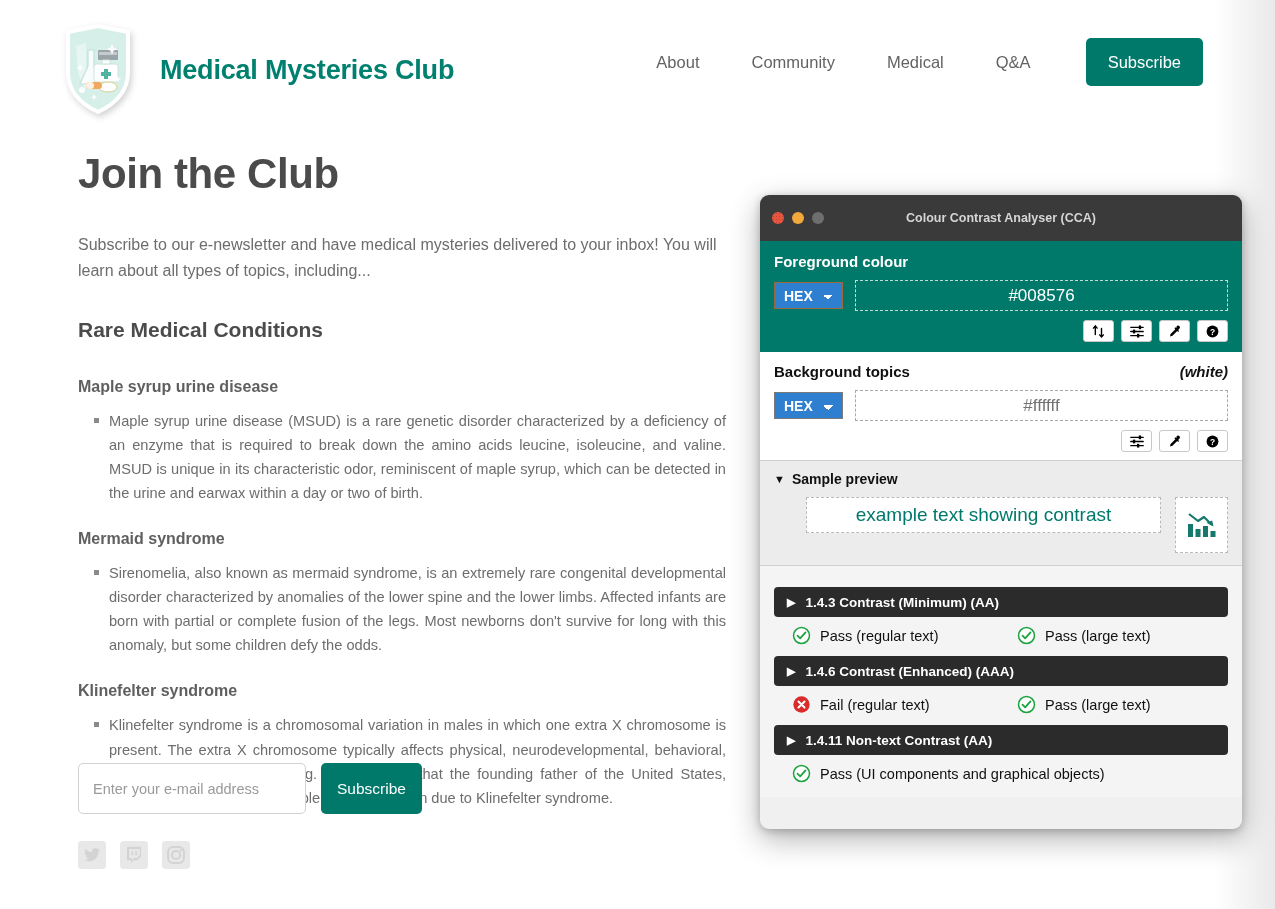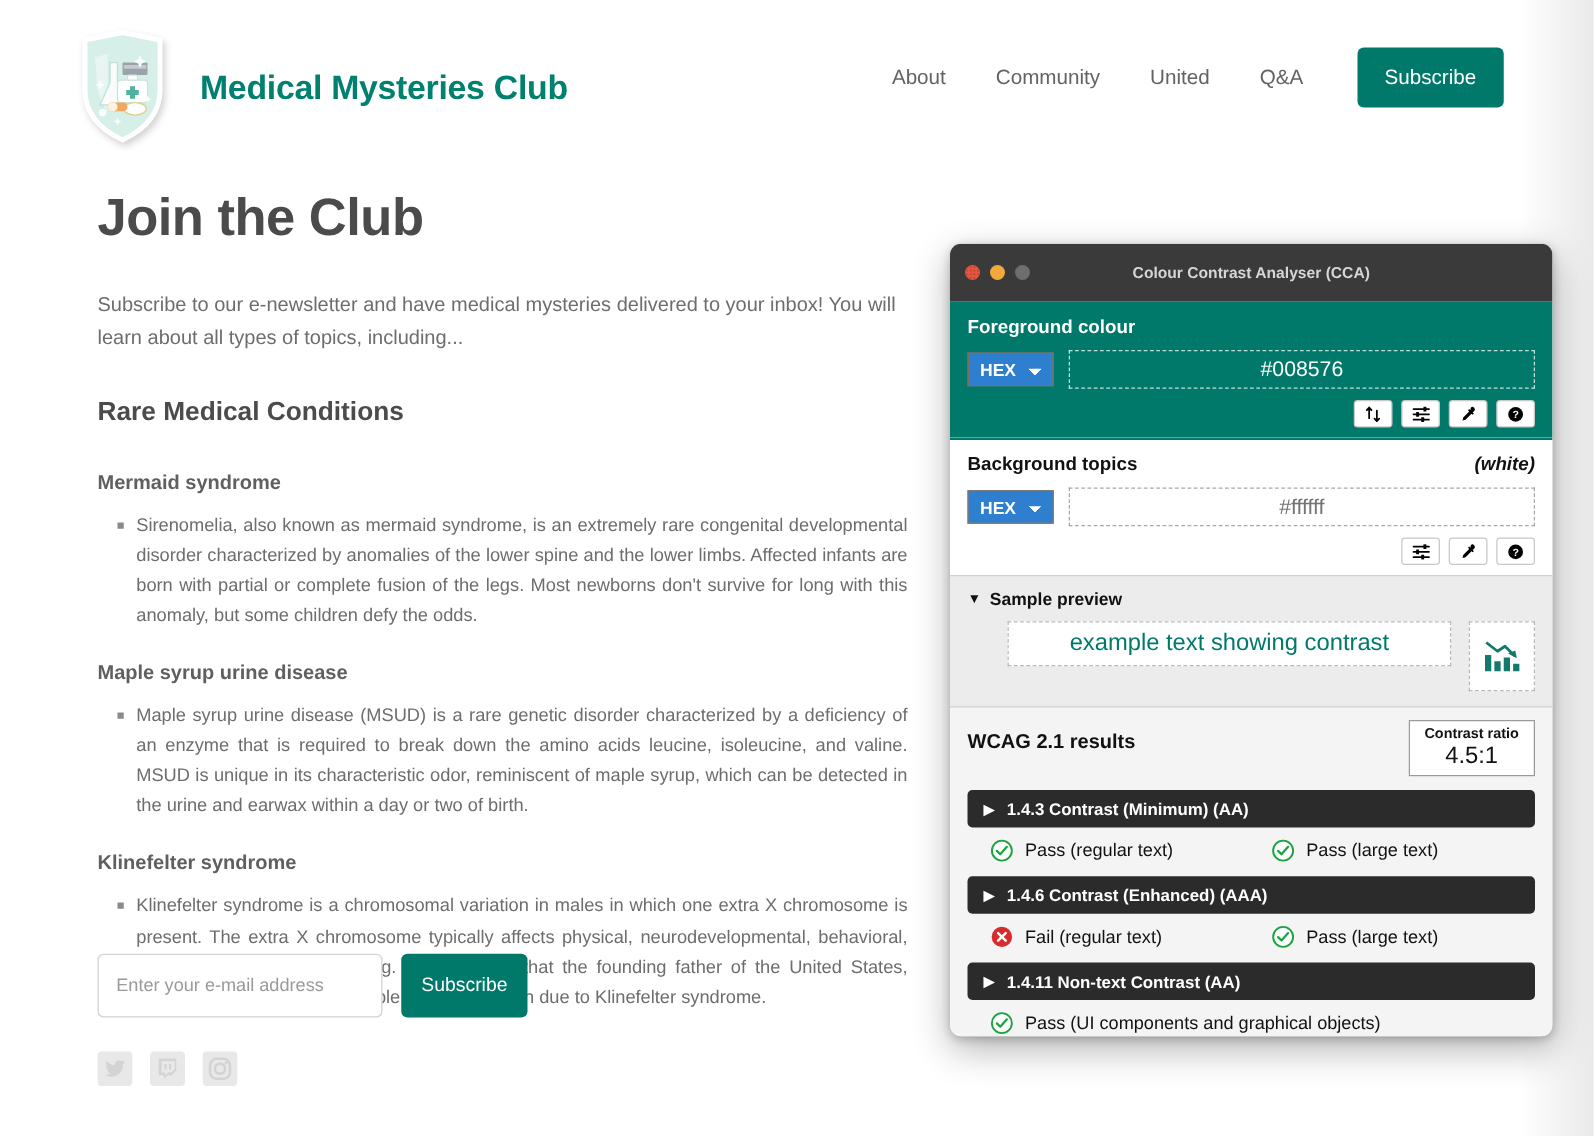--- a/index.html
+++ b/index.html
@@ -36,21 +36,21 @@
     filter: drop-shadow(2px 3px 3px rgba(0,0,0,0.18));
   }
   #brand-title {
     margin-left:26px;
     font-size:27px; font-weight:bold; color:#00806f;
     letter-spacing:-0.2px;
     white-space:nowrap;
   }
   #main-nav {
     position:absolute; right:72px; top:38px;
-    display:flex; align-items:center; gap:0px;
+    display:flex; align-items:center; gap:12px;
   }
   #main-nav a.navlink {
     color:#636363; font-size:16.5px; text-decoration:none;
     padding:0 20px; line-height:28px; white-space:nowrap;
   }
   #nav-subscribe {
     margin-left:23px;
     background:#00796b; color:#ffffff;
     border:none; border-radius:5px;
     font-size:16.5px; font-family:inherit;
@@ -243,42 +243,42 @@
           <path d="M56 52 l1 2.2 2.2 1 -2.2 1 -1 2.2 -1 -2.2 -2.2 -1 2.2 -1 z" fill="#ffffff" opacity="0.85"></path>
           <path d="M32 70 l1 2.2 2.2 1 -2.2 1 -1 2.2 -1 -2.2 -2.2 -1 2.2 -1 z" fill="#ffffff" opacity="0.85"></path>
         </svg>
       </div>
       <div id="brand-title">Medical Mysteries Club</div>
     </div>
 
     <nav id="main-nav">
       <a class="navlink" href="#">About</a>
       <a class="navlink" href="#">Community</a>
-      <a class="navlink" href="#">United</a>
+      <a class="navlink" href="#">Medical</a>
       <a class="navlink" href="#">Q&amp;A</a>
       <button id="nav-subscribe">Subscribe</button>
     </nav>
   </div>
 
   <div id="content">
     <h1 id="page-title">Join the Club</h1>
     <p id="intro">Subscribe to our e-newsletter and have medical mysteries delivered to your inbox! You will learn about all types of topics, including...</p>
     <h2 id="section-heading">Rare Medical Conditions</h2>
 
     <div class="cond-block">
+      <h3 class="cond-title">Maple syrup urine disease</h3>
+      <ul class="cond-list">
+        <li>Maple syrup urine disease (MSUD) is a rare genetic disorder characterized by a deficiency of an enzyme that is required to break down the amino acids leucine, isoleucine, and valine. MSUD is unique in its characteristic odor, reminiscent of maple syrup, which can be detected in the urine and earwax within a day or two of birth.</li>
+      </ul>
+    </div>
+
+    <div class="cond-block">
       <h3 class="cond-title">Mermaid syndrome</h3>
       <ul class="cond-list">
         <li>Sirenomelia, also known as mermaid syndrome, is an extremely rare congenital developmental disorder characterized by anomalies of the lower spine and the lower limbs. Affected infants are born with partial or complete fusion of the legs. Most newborns don't survive for long with this anomaly, but some children defy the odds.</li>
-      </ul>
-    </div>
-
-    <div class="cond-block">
-      <h3 class="cond-title">Maple syrup urine disease</h3>
-      <ul class="cond-list">
-        <li>Maple syrup urine disease (MSUD) is a rare genetic disorder characterized by a deficiency of an enzyme that is required to break down the amino acids leucine, isoleucine, and valine. MSUD is unique in its characteristic odor, reminiscent of maple syrup, which can be detected in the urine and earwax within a day or two of birth.</li>
       </ul>
     </div>
 
     <div class="cond-block">
       <h3 class="cond-title">Klinefelter syndrome</h3>
       <ul class="cond-list">
         <li>Klinefelter syndrome is a chromosomal variation in males in which one extra X chromosome is present. The extra X chromosome typically affects physical, neurodevelopmental, behavioral, and neurocognitive functioning. It is believed that the founding father of the United States, George Washington, was unable to have children due to Klinefelter syndrome.</li>
       </ul>
     </div>
   </div>
@@ -411,27 +411,20 @@
             <rect x="18" y="17" width="5" height="11" fill="#13796c"></rect>
             <rect x="25.5" y="22" width="5" height="6" fill="#13796c"></rect>
             <path d="M4 5 L13 12 L19 8 L27 16" stroke="#13796c" stroke-width="2.2" fill="none" stroke-linejoin="round"></path>
             <path d="M28.5 17.5 L27.2 11.4 L21.5 13.8 Z" fill="#13796c"></path>
           </svg>
         </div>
       </div>
     </div>
 
     <div id="wcag-panel">
-      <div id="wcag-head">
-        <div id="wcag-title">WCAG 2.1 results</div>
-        <div id="ratio-box">
-          <div id="ratio-label">Contrast ratio</div>
-          <div id="ratio-value">4.5:1</div>
-        </div>
-      </div>
 
       <div class="crit-bar">
         <span class="tri">▶</span>
         <span>1.4.3 Contrast (Minimum) (AA)</span>
       </div>
       <div class="res-row">
         <div class="res-item first">
           <svg class="res-ico" viewBox="0 0 20 20">
               <circle cx="10" cy="10" r="8.4" fill="#fff" stroke="#1aa33f" stroke-width="1.6"></circle>
               <path d="M5.8 10.2 L8.6 13 L14.2 6.8" stroke="#1aa33f" stroke-width="1.9" fill="none" stroke-linecap="round" stroke-linejoin="round"></path>

